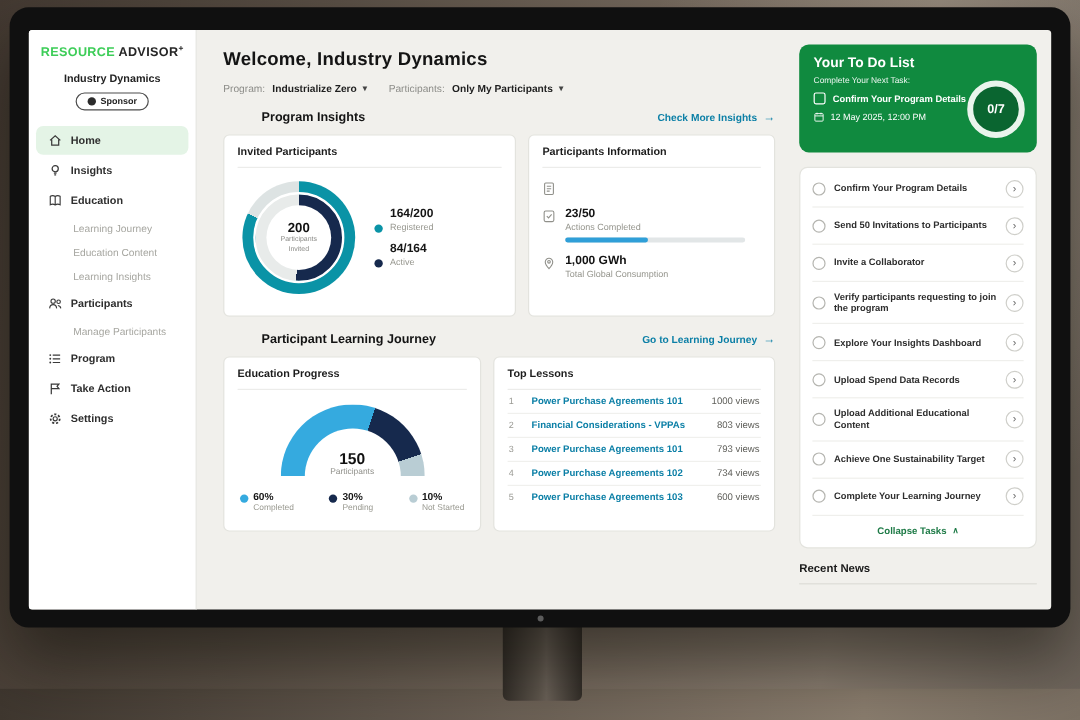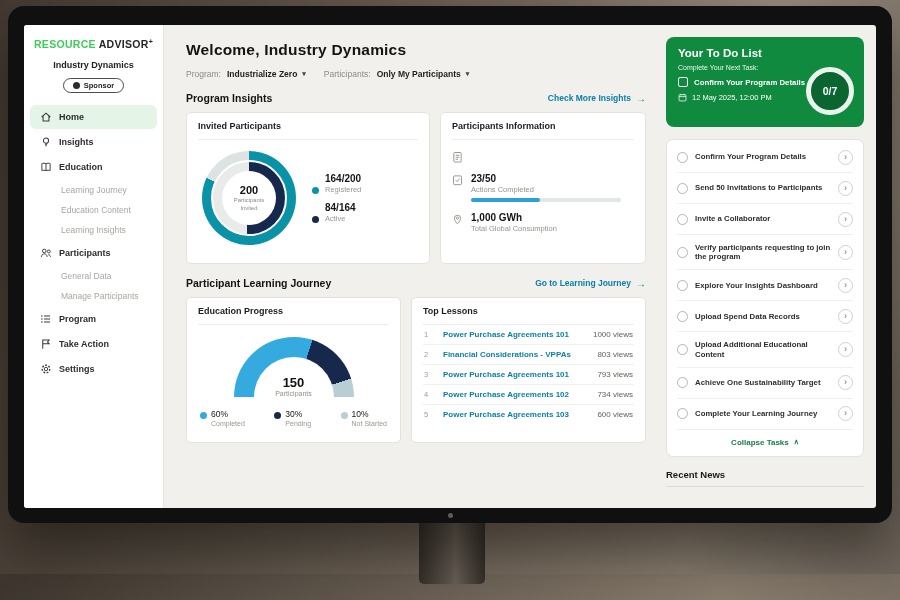--- a/index.html
+++ b/index.html
@@ -27,21 +27,21 @@
   .nav-item.active{background:#e4f4e6;}
   .nav-sub{padding:5px 10px 5px 31px;margin:0 6px;font-size:8.5px;color:#a6a6a0;cursor:pointer;}
 
   
   .main{flex:1;min-width:0;padding:14px 18px 0 22px;box-sizing:border-box;}
   .title{font-size:15.5px;font-weight:bold;color:#141414;margin:2px 0 0;letter-spacing:.2px;}
   .filters{display:flex;align-items:center;gap:6px;margin-top:10px;font-size:8.5px;}
   .f-label{color:#8c8c88;}
   .f-value{font-weight:bold;color:#1e1e1e;display:inline-flex;gap:5px;align-items:center;margin-right:12px;cursor:pointer;}
   .chev{font-size:7px;color:#444;}
-  .sec-head{display:flex;justify-content:space-between;align-items:center;margin-top:13px;}
+  .sec-head{display:flex;justify-content:space-between;align-items:center;margin-top:13px;margin-left:32px;}
   .sec-title{font-size:10.5px;font-weight:bold;color:#141414;}
   .sec-link{font-size:8.5px;font-weight:bold;color:#0b7fa6;display:inline-flex;gap:5px;align-items:center;cursor:pointer;}
   .arrow{font-size:10px;}
   .cards{display:grid;gap:10px;margin-top:8px;}
   .row1{grid-template-columns:244px 1fr;}
   .row2{grid-template-columns:215px 1fr;}
   .card{background:#fff;border:1px solid #e3e3de;border-radius:5px;padding:8px 11px;box-sizing:border-box;overflow:hidden;}
   .row1 .card{height:152px;}
   .row2 .card{height:146px;}
   .card-title{font-size:9px;font-weight:bold;color:#1c1c1c;padding-bottom:8px;border-bottom:1px solid #ececea;}
@@ -68,21 +68,21 @@
   .bar-fill{height:4px;border-radius:2px;background:#2f9fd8;}
 
   
   .gauge{position:relative;width:120px;height:60px;overflow:hidden;margin:12px auto 0;}
   .gauge-arc{position:absolute;left:0;top:0;width:120px;height:120px;border-radius:50%;}
   .gauge-hole{position:absolute;left:20px;top:20px;width:80px;height:80px;border-radius:50%;background:#fff;}
   .gauge-text{position:absolute;left:0;right:0;bottom:0;text-align:center;}
   .gauge-val{font-size:13px;font-weight:bold;color:#111;}
   .gauge-lab{font-size:7px;color:#90908a;}
   .gauge-legend{display:flex;justify-content:space-between;margin-top:12px;padding:0 2px;}
-  .gl-top{display:flex;gap:4px;align-items:center;font-size:8.5px;font-weight:normal;color:#151515;}
+  .gl-top{display:flex;gap:4px;align-items:center;font-size:8.5px;font-weight:bold;color:#151515;}
   .gl-lab{font-size:7px;color:#98988f;margin-left:11px;margin-top:1px;}
 
   
   .lesson-row{display:grid;grid-template-columns:13px 1fr auto;gap:6px;align-items:center;padding:5px 1px;border-bottom:1px solid #f0f0ed;}
   .lesson-row:last-child{border-bottom:0;}
   .l-rank{font-size:7.5px;color:#9a9a94;}
   .l-title{font-size:8px;font-weight:bold;color:#0b7fa6;cursor:pointer;}
   .l-views{font-size:8px;color:#60605b;}
 
   
@@ -152,21 +152,20 @@
           <div class="nav-sub"><span>Learning Insights</span></div>
           <div class="nav-item">
             <svg width="12" height="12" viewBox="0 0 14 14">
                 <circle cx="5" cy="4.6" r="2.1" fill="none" stroke="#3a3a3a" stroke-width="1.1"></circle>
                 <path d="M1.6 11.6c.2-2.2 1.6-3.6 3.4-3.6s3.2 1.4 3.4 3.6" fill="none" stroke="#3a3a3a" stroke-width="1.1"></path>
                 <circle cx="10.3" cy="5.2" r="1.7" fill="none" stroke="#3a3a3a" stroke-width="1.1"></circle>
                 <path d="M9.6 8.9c1.7.3 2.7 1.5 2.8 2.7" fill="none" stroke="#3a3a3a" stroke-width="1.1"></path>
               </svg>
             <span>Participants</span>
           </div>
-          <div class="nav-sub"><span>General Data</span></div>
           <div class="nav-sub"><span>Manage Participants</span></div>
           <div class="nav-item">
             <svg width="12" height="12" viewBox="0 0 14 14">
                 <path d="M4.6 3.4h7.2M4.6 7h7.2M4.6 10.6h7.2" stroke="#3a3a3a" stroke-width="1.2"></path>
                 <circle cx="2.2" cy="3.4" r=".9" fill="#3a3a3a"></circle>
                 <circle cx="2.2" cy="7" r=".9" fill="#3a3a3a"></circle>
                 <circle cx="2.2" cy="10.6" r=".9" fill="#3a3a3a"></circle>
               </svg>
             <span>Program</span>
           </div>

